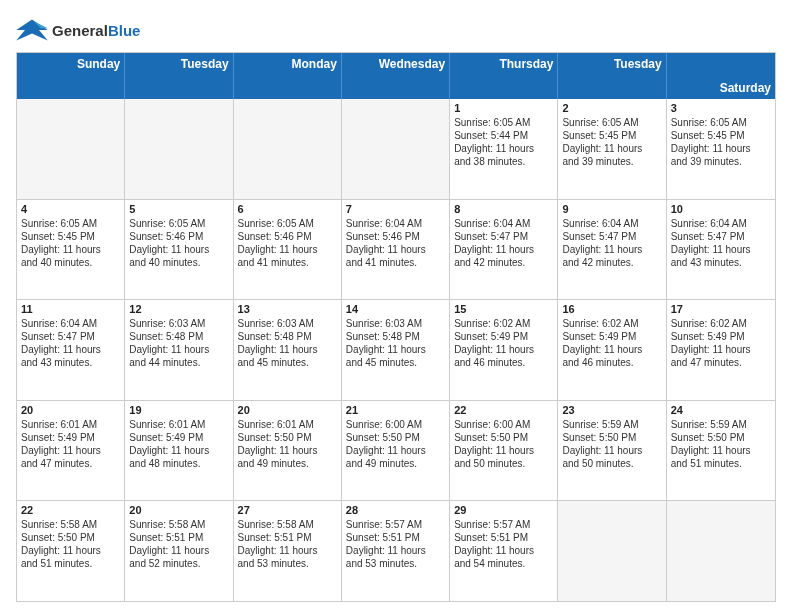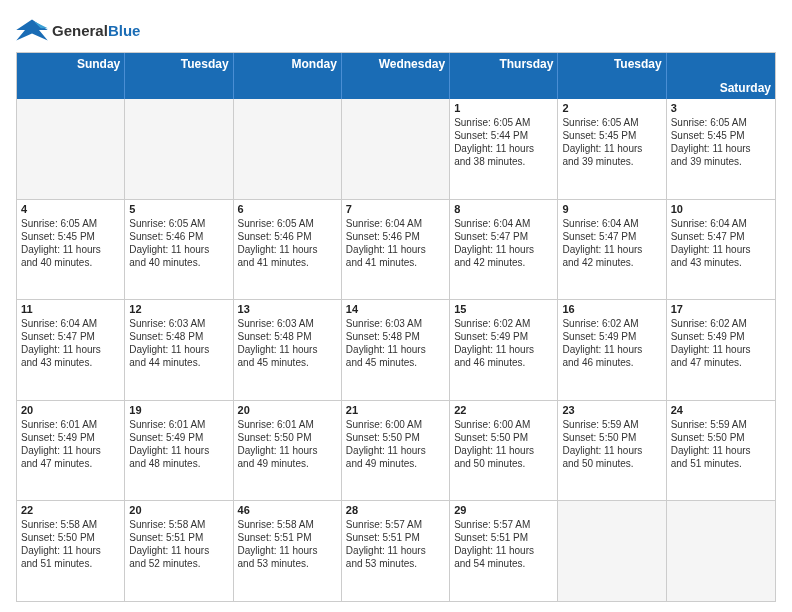--- a/index.html
+++ b/index.html
@@ -319,21 +319,21 @@
 and 51 minutes.</div>
           </div>
           <div class="cal-cell">
             <div class="day-num">20</div>
             <div class="cell-text" style="white-space: pre-line;">Sunrise: 5:58 AM
 Sunset: 5:51 PM
 Daylight: 11 hours
 and 52 minutes.</div>
           </div>
           <div class="cal-cell">
-            <div class="day-num">46</div>
+            <div class="day-num">27</div>
             <div class="cell-text" style="white-space: pre-line;">Sunrise: 5:58 AM
 Sunset: 5:51 PM
 Daylight: 11 hours
 and 53 minutes.</div>
           </div>
           <div class="cal-cell">
             <div class="day-num">28</div>
             <div class="cell-text" style="white-space: pre-line;">Sunrise: 5:57 AM
 Sunset: 5:51 PM
 Daylight: 11 hours

